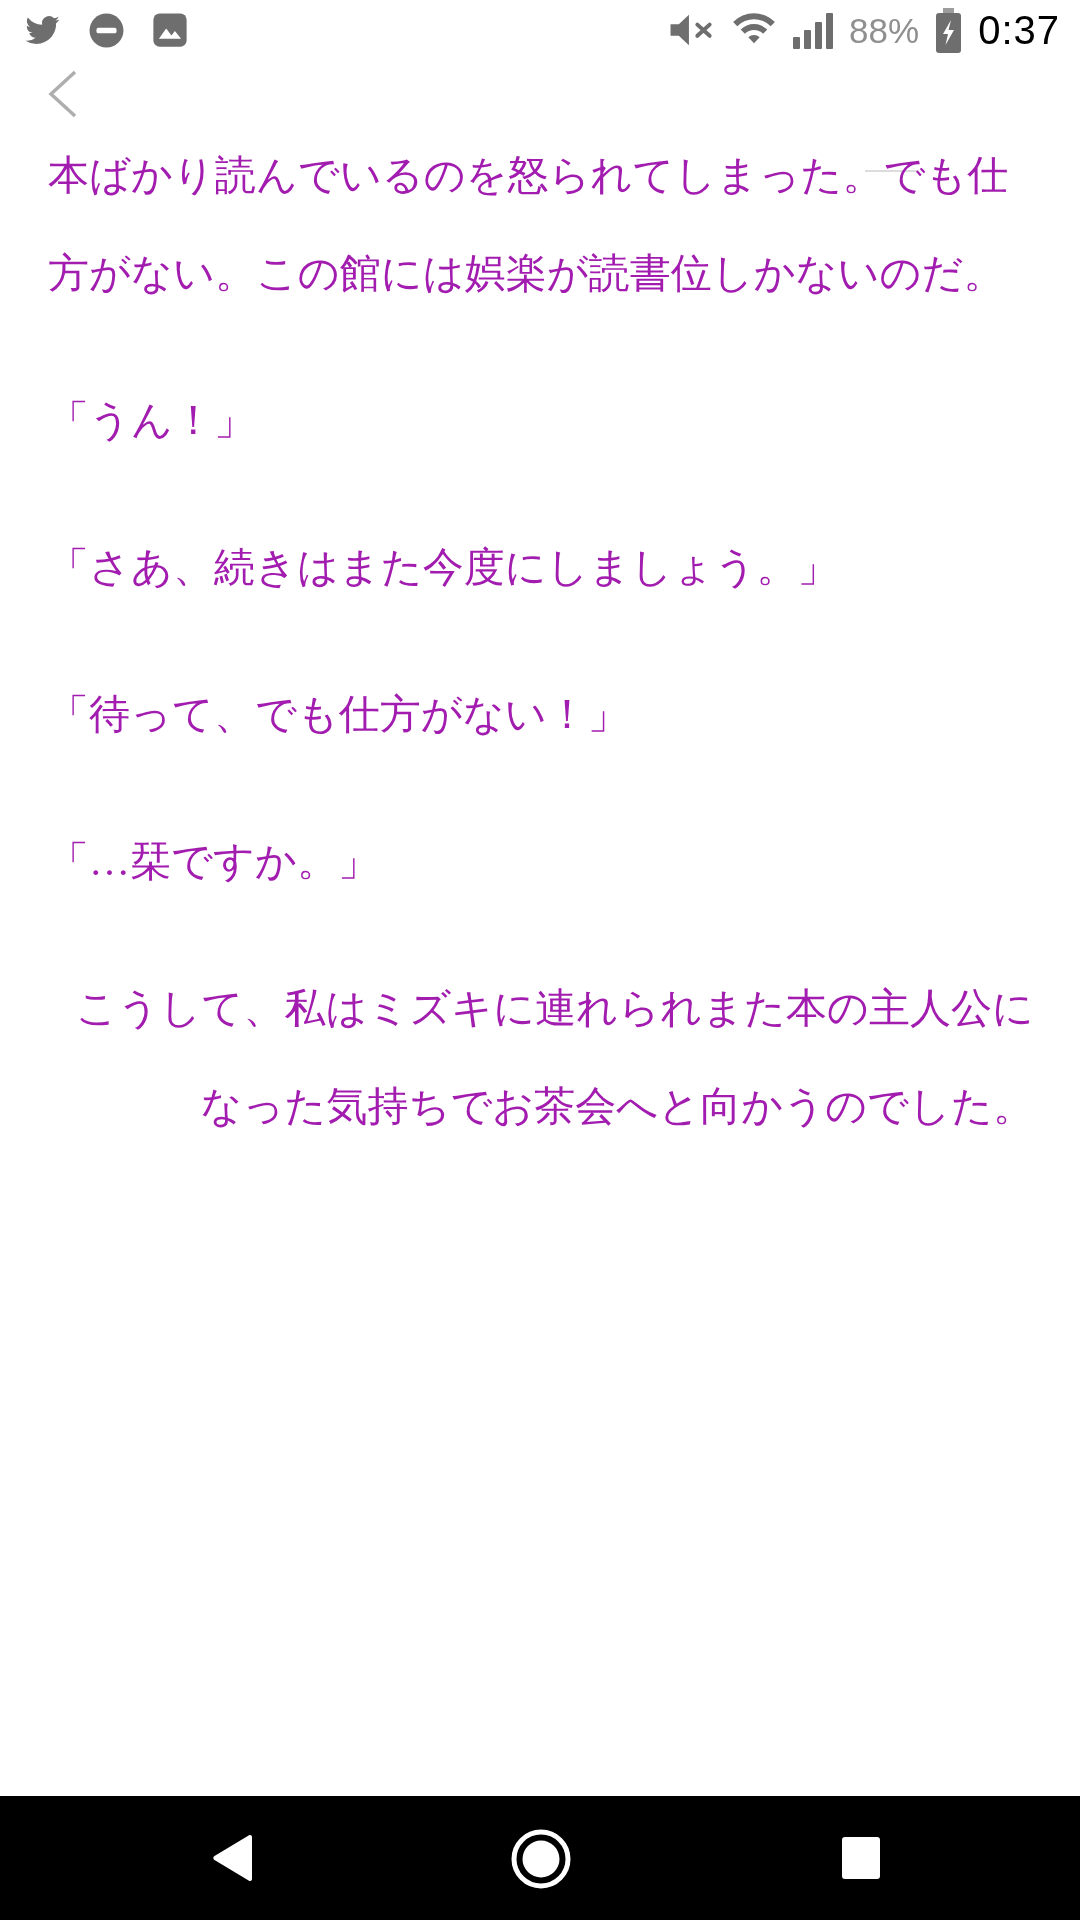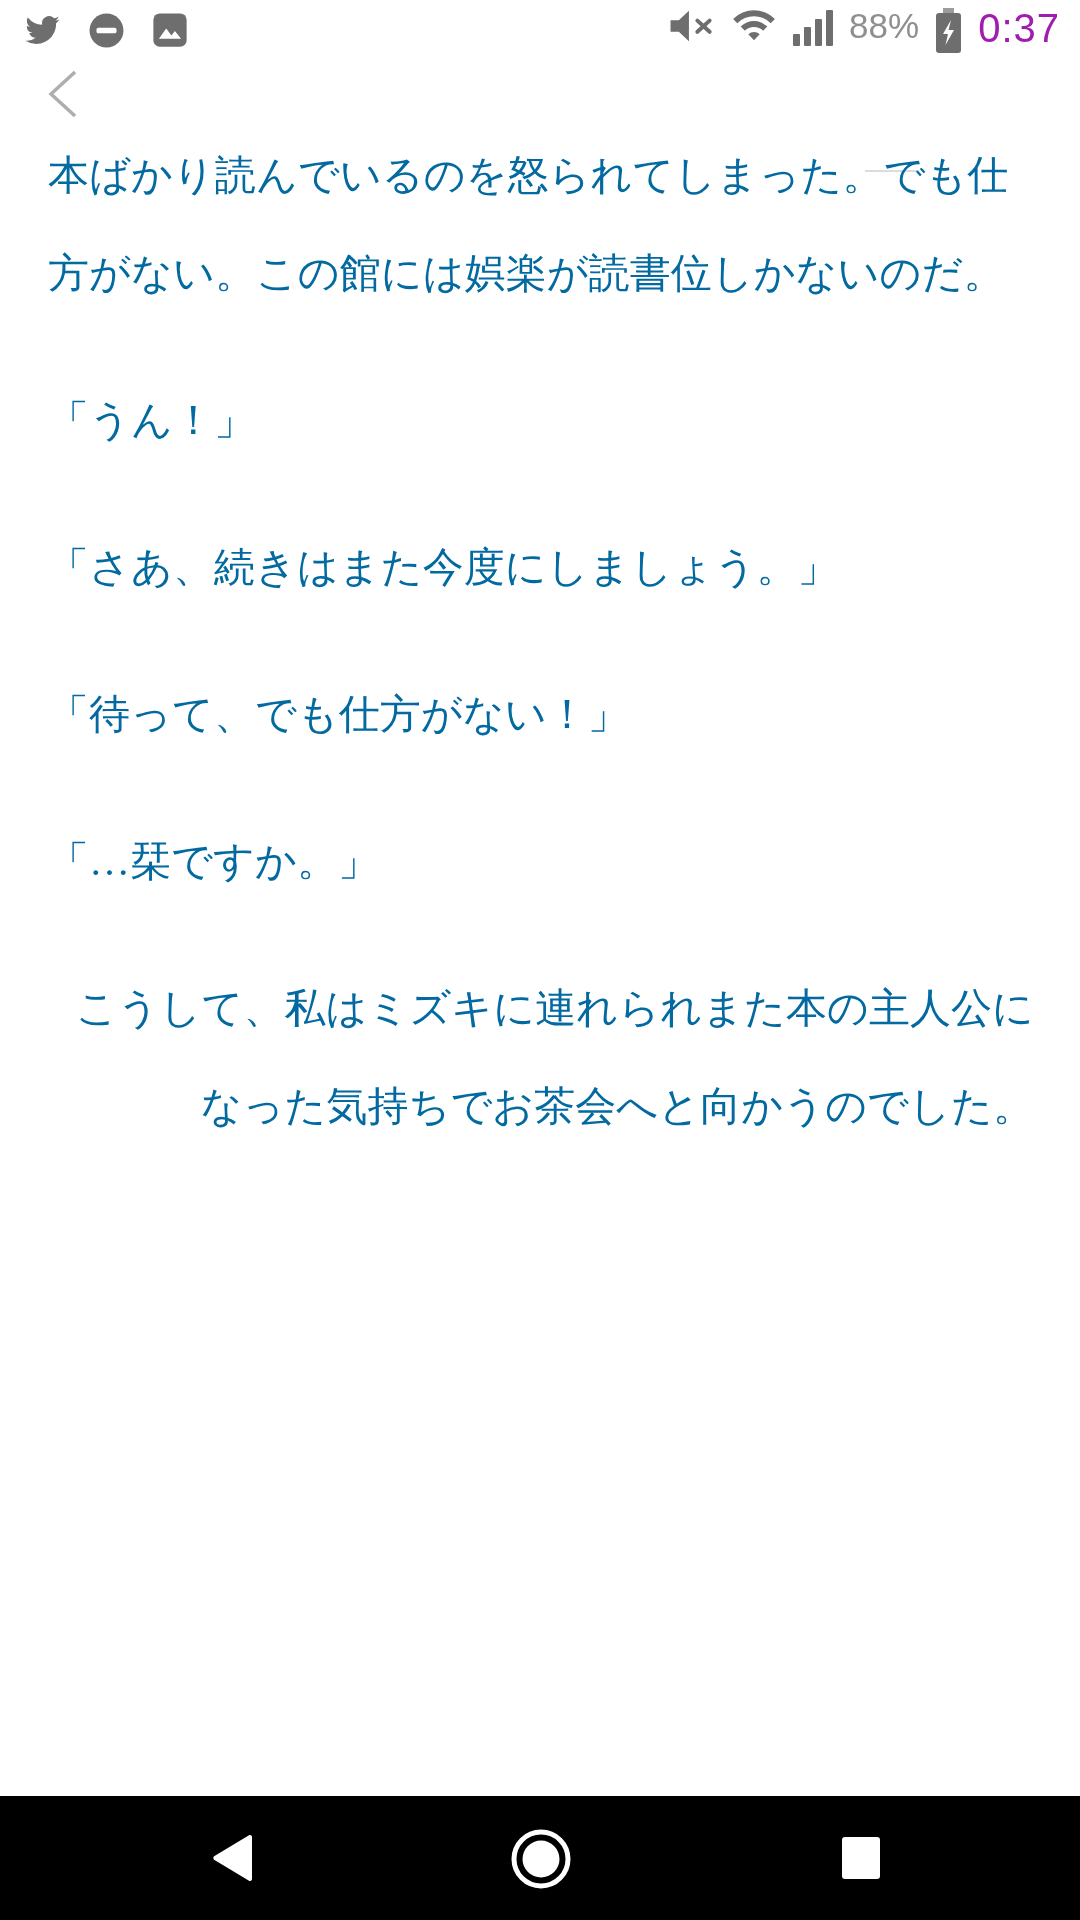--- a/index.html
+++ b/index.html
@@ -11,40 +11,40 @@
   }
   .screen { position:relative; width:1080px; height:1920px; background:#ffffff; }
 
   
   .status-bar {
     position:absolute; top:0; left:0; right:0; height:52px;
     display:flex; align-items:center;
     padding:8px 20px 0 22px; box-sizing:border-box;
   }
   .sb-left  { display:flex; align-items:center; gap:26px; }
-  .sb-right { margin-left:auto; display:flex; align-items:flex-start; gap:16px; }
+  .sb-right { margin-left:auto; display:flex; align-items:center; gap:16px; }
   .sb-icon  { display:block; }
   .sb-percent { font-size:35px; color:#8f8f8f; line-height:1; }
-  .sb-time    { font-size:40px; color:#a21caf; line-height:1; letter-spacing:1px; }
+  .sb-time    { font-size:40px; color:#000000; line-height:1; letter-spacing:1px; }
 
   
   .back-button {
     position:absolute; left:38px; top:64px; width:52px; height:60px;
     background:none; border:none; padding:4px; cursor:pointer;
   }
 
   
   .content {
     position:absolute; top:126px; left:48px; width:986px;
   }
   .content p {
     margin:0 0 49px 0;
     font-family:"Liberation Serif","DejaVu Serif",serif;
     font-size:41px; line-height:98px;
-    color:#0369a1;
+    color:#a21caf;
     text-align:left;
     word-break:normal;
   }
   .content p:last-child { margin-bottom:0;text-align:right; }
 
   .faint-line {
     position:absolute; left:865px; top:170px;
     width:54px; height:2px; background:#dcdcdc;
   }
 

